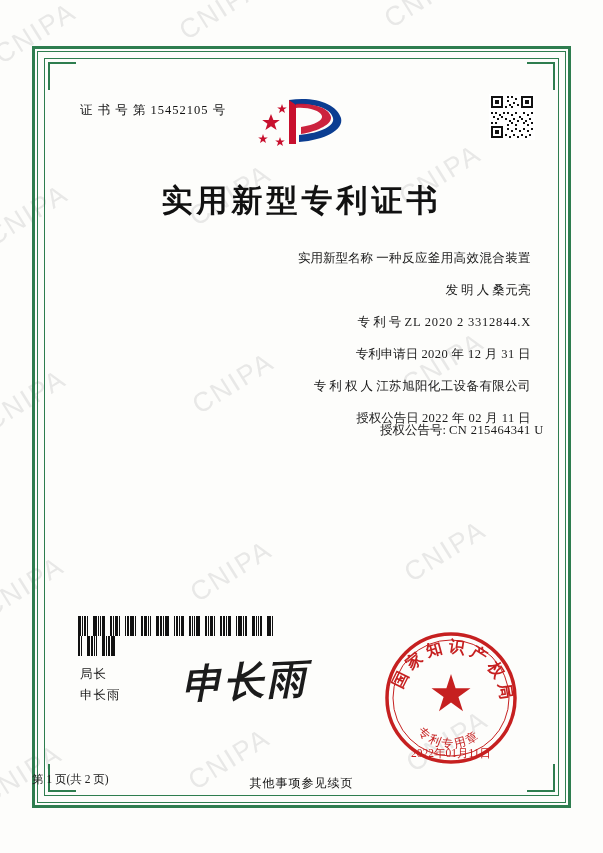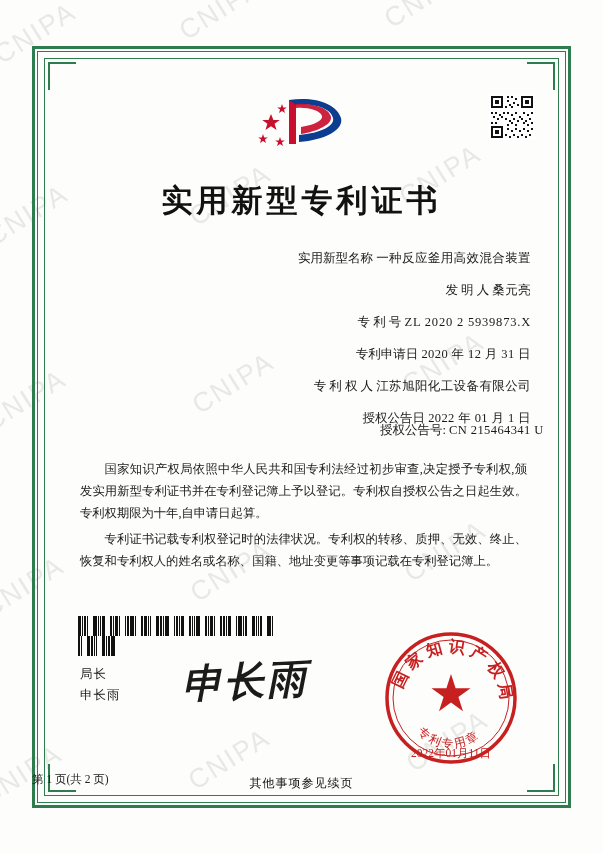--- a/index.html
+++ b/index.html
@@ -269,20 +269,21 @@
 
 <div class="cert">
   <div class="frame-outer"></div>
   <div class="frame-mid"></div>
   <div class="frame-inner"></div>
   <div class="corner tl"></div>
   <div class="corner tr"></div>
   <div class="corner bl"></div>
   <div class="corner br"></div>
 
+  <div class="cert-no">证 书 号 第 15452105 号</div>
 
   <div class="logo">
     <svg viewBox="0 0 106 62" width="106" height="62">
       <path d="M40 10 L40 54 L47 54 L47 10 Z" fill="#c8102e"></path>
       <path d="M40 10 C 66 6, 88 14, 92 28 C 95 40, 76 50, 50 52 L50 45 C 72 43, 86 36, 84 28 C 82 18, 64 13, 47 15 Z" fill="#0b3d91"></path>
       <path d="M47 14 C 64 13, 80 18, 82 27 C 83 34, 70 41, 52 44 L52 37 C 66 35, 74 30, 73 26 C 71 20, 58 17, 47 18 Z" fill="#c8102e" opacity="0.92"></path>
       <polygon points="22,24 24.4,30 30.8,30 25.6,33.8 27.6,40 22,36.2 16.4,40 18.4,33.8 13.2,30 19.6,30" fill="#c8102e"></polygon>
       <polygon points="33,14 34.2,17.4 37.8,17.4 34.9,19.6 36,23 33,20.9 30,23 31.1,19.6 28.2,17.4 31.8,17.4" fill="#c8102e"></polygon>
       <polygon points="14,44 15.2,47.4 18.8,47.4 15.9,49.6 17,53 14,50.9 11,53 12.1,49.6 9.2,47.4 12.8,47.4" fill="#c8102e"></polygon>
       <polygon points="31,47 32.2,50.4 35.8,50.4 32.9,52.6 34,56 31,53.9 28,56 29.1,52.6 26.2,50.4 29.8,50.4" fill="#c8102e"></polygon>
@@ -364,44 +365,40 @@
     <div class="field-row">
       <span class="f-label">实用新型名称</span>
       <span class="f-value">一种反应釜用高效混合装置</span>
     </div>
     <div class="field-row">
       <span class="f-label">发 明 人</span>
       <span class="f-value">桑元亮</span>
     </div>
     <div class="field-row">
       <span class="f-label">专 利 号</span>
-      <span class="f-value mono">ZL 2020 2 5939873.X</span>
+      <span class="f-value mono">ZL 2020 2 3312844.X</span>
     </div>
     <div class="field-row">
       <span class="f-label">专利申请日</span>
       <span class="f-value">2020 年 12 月 31 日</span>
     </div>
     <div class="field-row">
       <span class="f-label">专 利 权 人</span>
       <span class="f-value">江苏旭阳化工设备有限公司</span>
     </div>
     <div class="field-row">
       <span class="f-label">授权公告日</span>
-      <span class="f-value">2022 年 01 月 1 日</span>
+      <span class="f-value">2022 年 02 月 11 日</span>
       <span class="f-second">
         <span class="f-label2">授权公告号:</span>
         <span class="f-value">CN 215464341 U</span>
       </span>
     </div>
   </div>
 
-  <div class="paras">
-    <p>国家知识产权局依照中华人民共和国专利法经过初步审查,决定授予专利权,颁发实用新型专利证书并在专利登记簿上予以登记。专利权自授权公告之日起生效。专利权期限为十年,自申请日起算。</p>
-    <p>专利证书记载专利权登记时的法律状况。专利权的转移、质押、无效、终止、恢复和专利权人的姓名或名称、国籍、地址变更等事项记载在专利登记簿上。</p>
-  </div>
 
   <div class="barcode">
     <span style="width:3px"></span><span style="width:1px"></span><span style="width:2px"></span><span style="width:1px"></span>
     <span style="width:4px"></span><span style="width:1px"></span><span style="width:1px"></span><span style="width:3px"></span>
     <span style="width:2px"></span><span style="width:1px"></span><span style="width:3px"></span><span style="width:1px"></span>
     <span style="width:1px"></span><span style="width:2px"></span><span style="width:4px"></span><span style="width:1px"></span>
     <span style="width:2px"></span><span style="width:3px"></span><span style="width:1px"></span><span style="width:1px"></span>
     <span style="width:3px"></span><span style="width:2px"></span><span style="width:1px"></span><span style="width:4px"></span>
     <span style="width:1px"></span><span style="width:2px"></span><span style="width:1px"></span><span style="width:3px"></span>
     <span style="width:2px"></span><span style="width:1px"></span><span style="width:1px"></span><span style="width:4px"></span>

